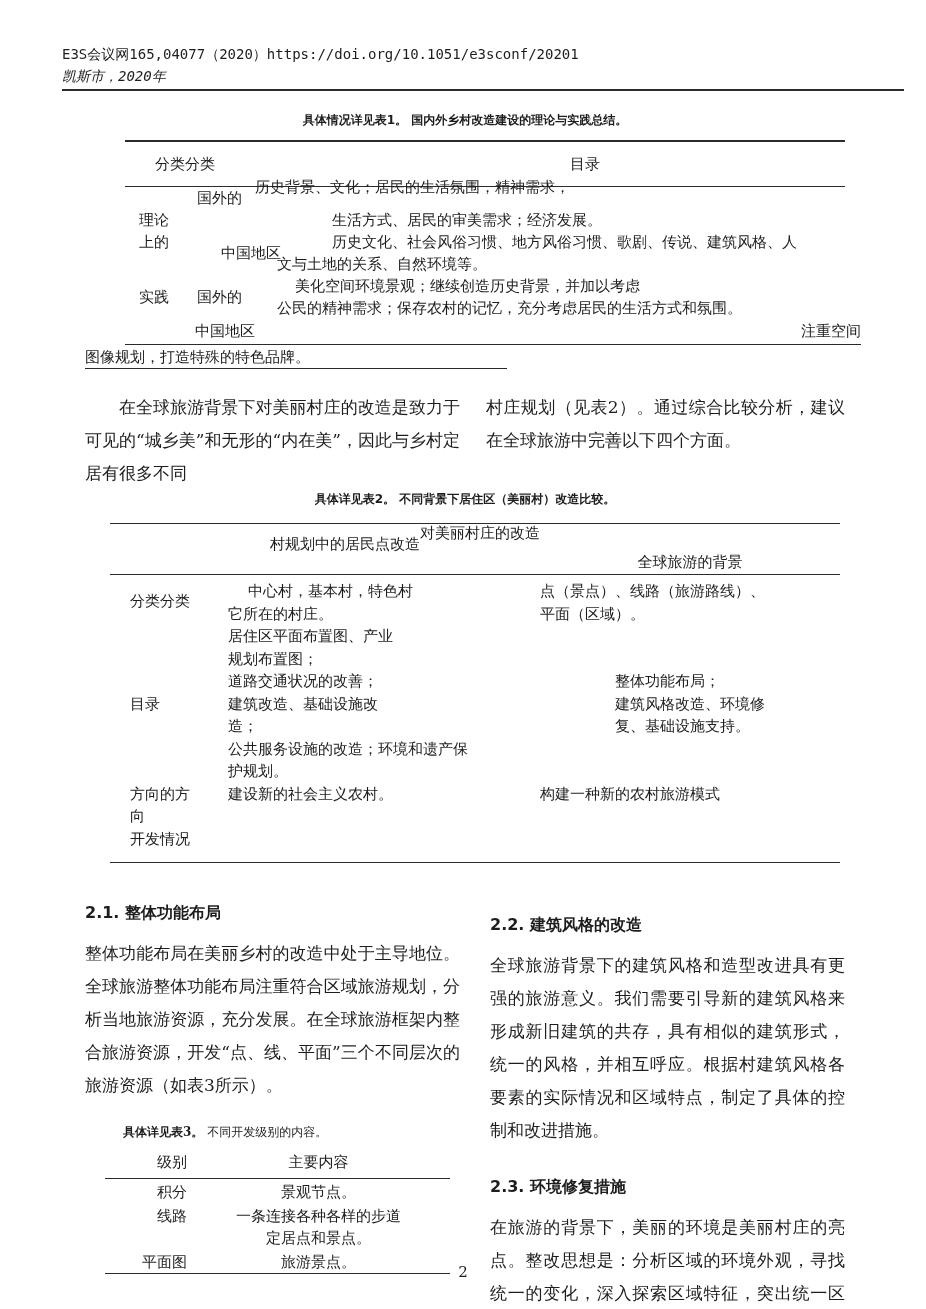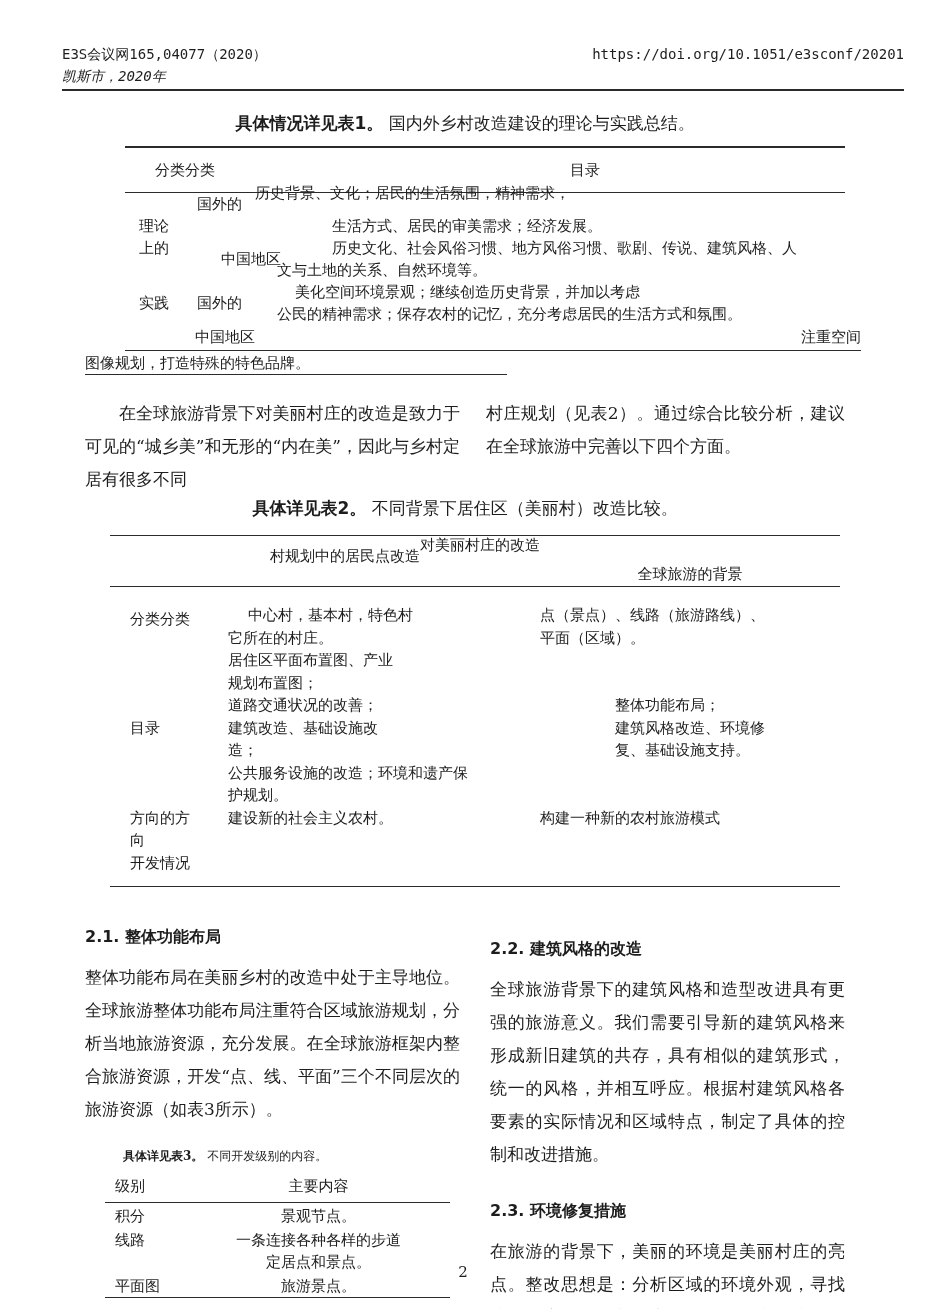--- a/index.html
+++ b/index.html
@@ -2,27 +2,27 @@
 <html><head>
 <meta charset="utf-8">
 <style>
   html,body{margin:0;padding:0;background:#e8e8e8;}
   .page{position:relative;width:926px;height:1309px;margin:0 auto;background:#ffffff;
         color:#1d1d1d;font-family:"DejaVu Serif","Liberation Serif",serif;overflow:hidden;}
   .mono{font-family:"DejaVu Sans Mono","Liberation Mono",monospace;}
 
   
   .hdr{margin:46px 22px 0 62px;font-size:14px;}
-  .hdr-row{display:flex;justify-content:space-between;align-items:baseline;}
+  .hdr-row{display:flex;align-items:baseline;}
   .hdr-venue{font-style:italic;margin-top:4px;}
   .hdr-rule{border-bottom:2px solid #2b2b2b;margin-top:3px;}
 
   .content{margin:0 81px 0 85px;}
 
-  .caption{text-align:center;font-size:17px;margin-top:21px;}
+  .caption{text-align:center;font-size:12px;margin-top:21px;font-weight:bold;}
   .caption b{font-family:"DejaVu Sans","Liberation Sans",sans-serif;}
 
   
   .t1{margin-left:40px;width:720px;margin-top:11px;font-size:15px;line-height:22px;}
   .t1-head{display:flex;align-items:center;border-top:2px solid #2b2b2b;border-bottom:1.5px solid #2b2b2b;height:44px;}
   .t1-head .hc1{width:200px;padding-left:30px;box-sizing:border-box;}
   .t1-head .hc2{flex:1;text-align:center;}
   .t1-grid{display:grid;grid-template-columns:72px 88px 1fr;}
   .vcenter{display:flex;align-items:center;}
   .prelines{white-space:pre-line;}
@@ -48,35 +48,35 @@
   .t2-head{display:grid;grid-template-columns:118px 312px 1fr;border-top:1.5px solid #2b2b2b;
            border-bottom:1.5px solid #2b2b2b;height:50px;}
   .t2-head .h2main{padding-top:9px;padding-left:42px;}
   .t2-head .h2raised{position:relative;top:-11px;}
   .t2-head .h2c3{display:flex;align-items:flex-end;justify-content:center;padding-bottom:1px;}
   .t2-grid{display:grid;grid-template-columns:118px 312px 1fr;border-bottom:1.5px solid #2b2b2b;
            padding:3px 0 12px 0;}
   .t2 .lab{padding-left:20px;}
   .tc{text-align:left;}
   .t2-r1c2-l1{padding-left:20px;}
-  .t2 .rowpad{padding-top:2px;margin-top:12px;}
+  .t2 .rowpad{padding-top:2px;}
 
   
   .h3{font-family:"DejaVu Sans","Liberation Sans",sans-serif;font-size:16px;font-weight:bold;
       margin:0 0 13px 0;}
   .sect2{display:flex;gap:30px;margin-top:40px;}
   .sect2 .colL{width:375px;}
   .sect2 .colR{width:355px;margin-left:auto;margin-top:12px;}
   .mt28{margin-top:30px;}
 
   
   .caption3{font-size:12px;margin:22px 0 0 38px;}
   .t3{margin-left:20px;width:345px;margin-top:10px;font-size:15px;line-height:22px;}
   .t3-head{display:flex;padding-bottom:5px;border-bottom:1.5px solid #2b2b2b;}
-  .t3 .c1{width:82px;padding-left:10px;box-sizing:border-box;}
+  .t3 .c1{width:82px;padding-left:10px;box-sizing:border-box;text-align:right;}
   .t3 .c2{flex:1;text-align:center;}
   .t3-row{display:flex;padding-top:2px;}
   .t3-body{border-bottom:1.5px solid #2b2b2b;}
 
   .pagenum{position:absolute;left:0;right:0;bottom:28px;text-align:center;font-size:15px;}
 </style>
 </head>
 <body>
 
 <div class="page">

